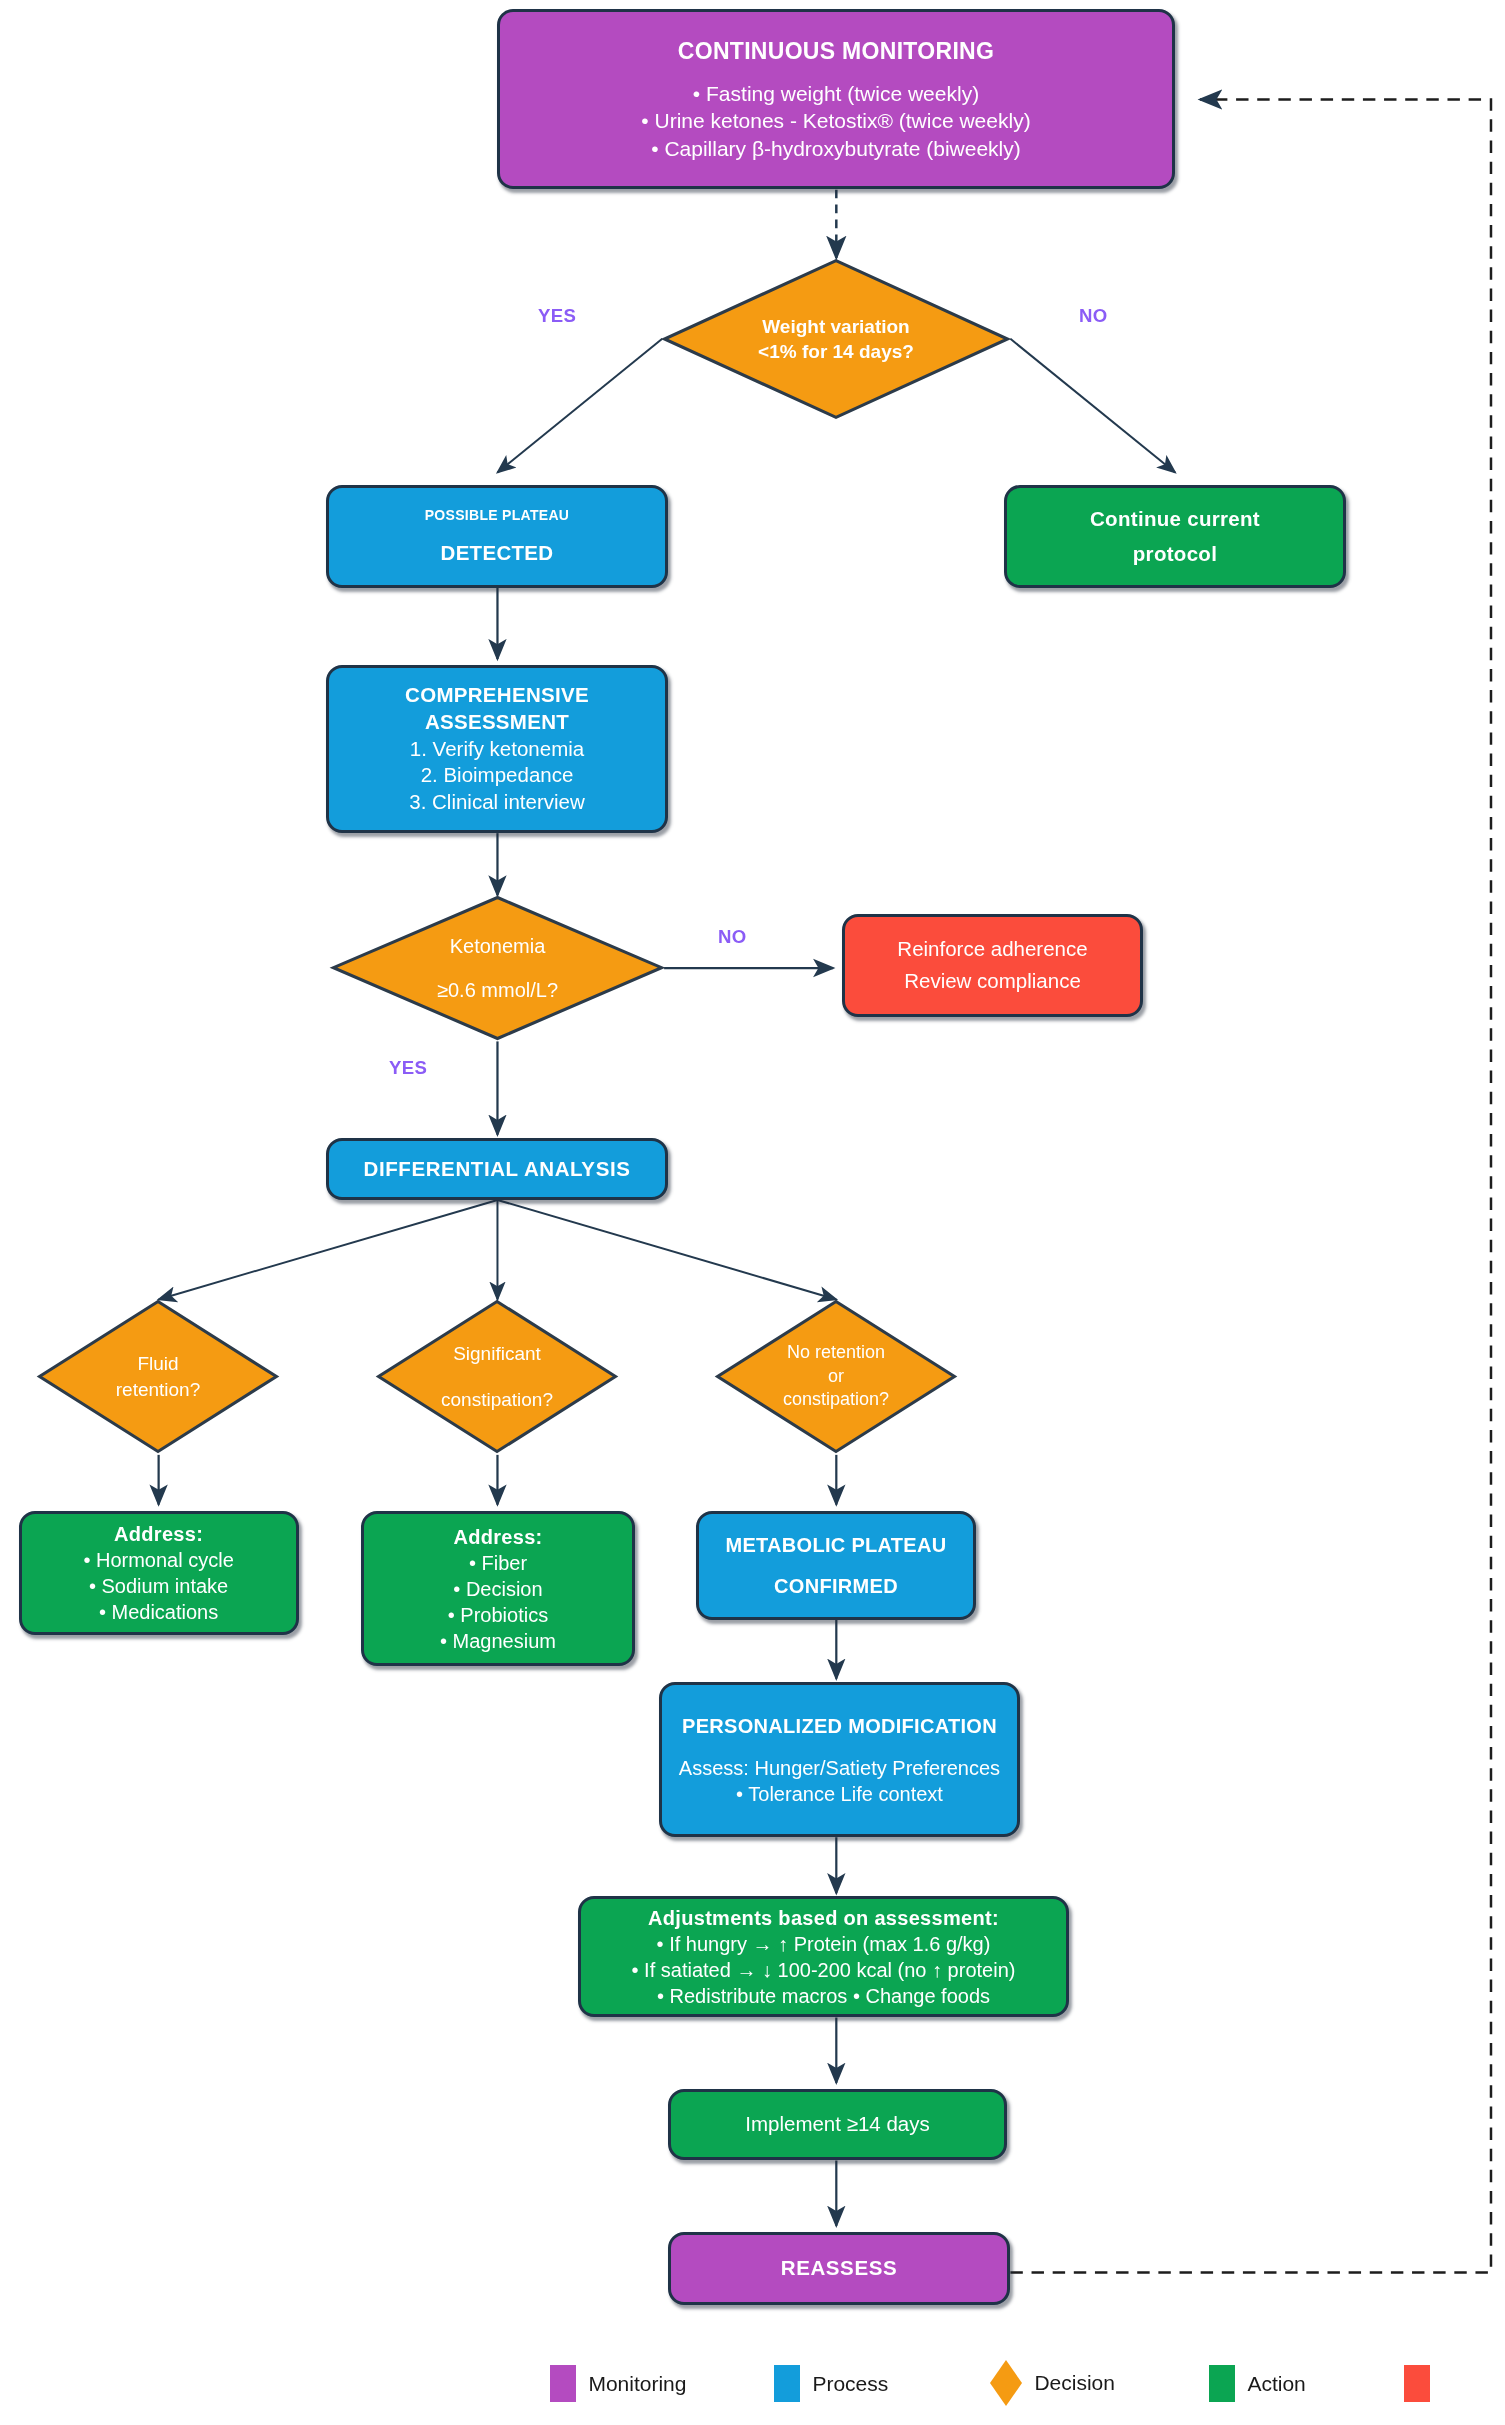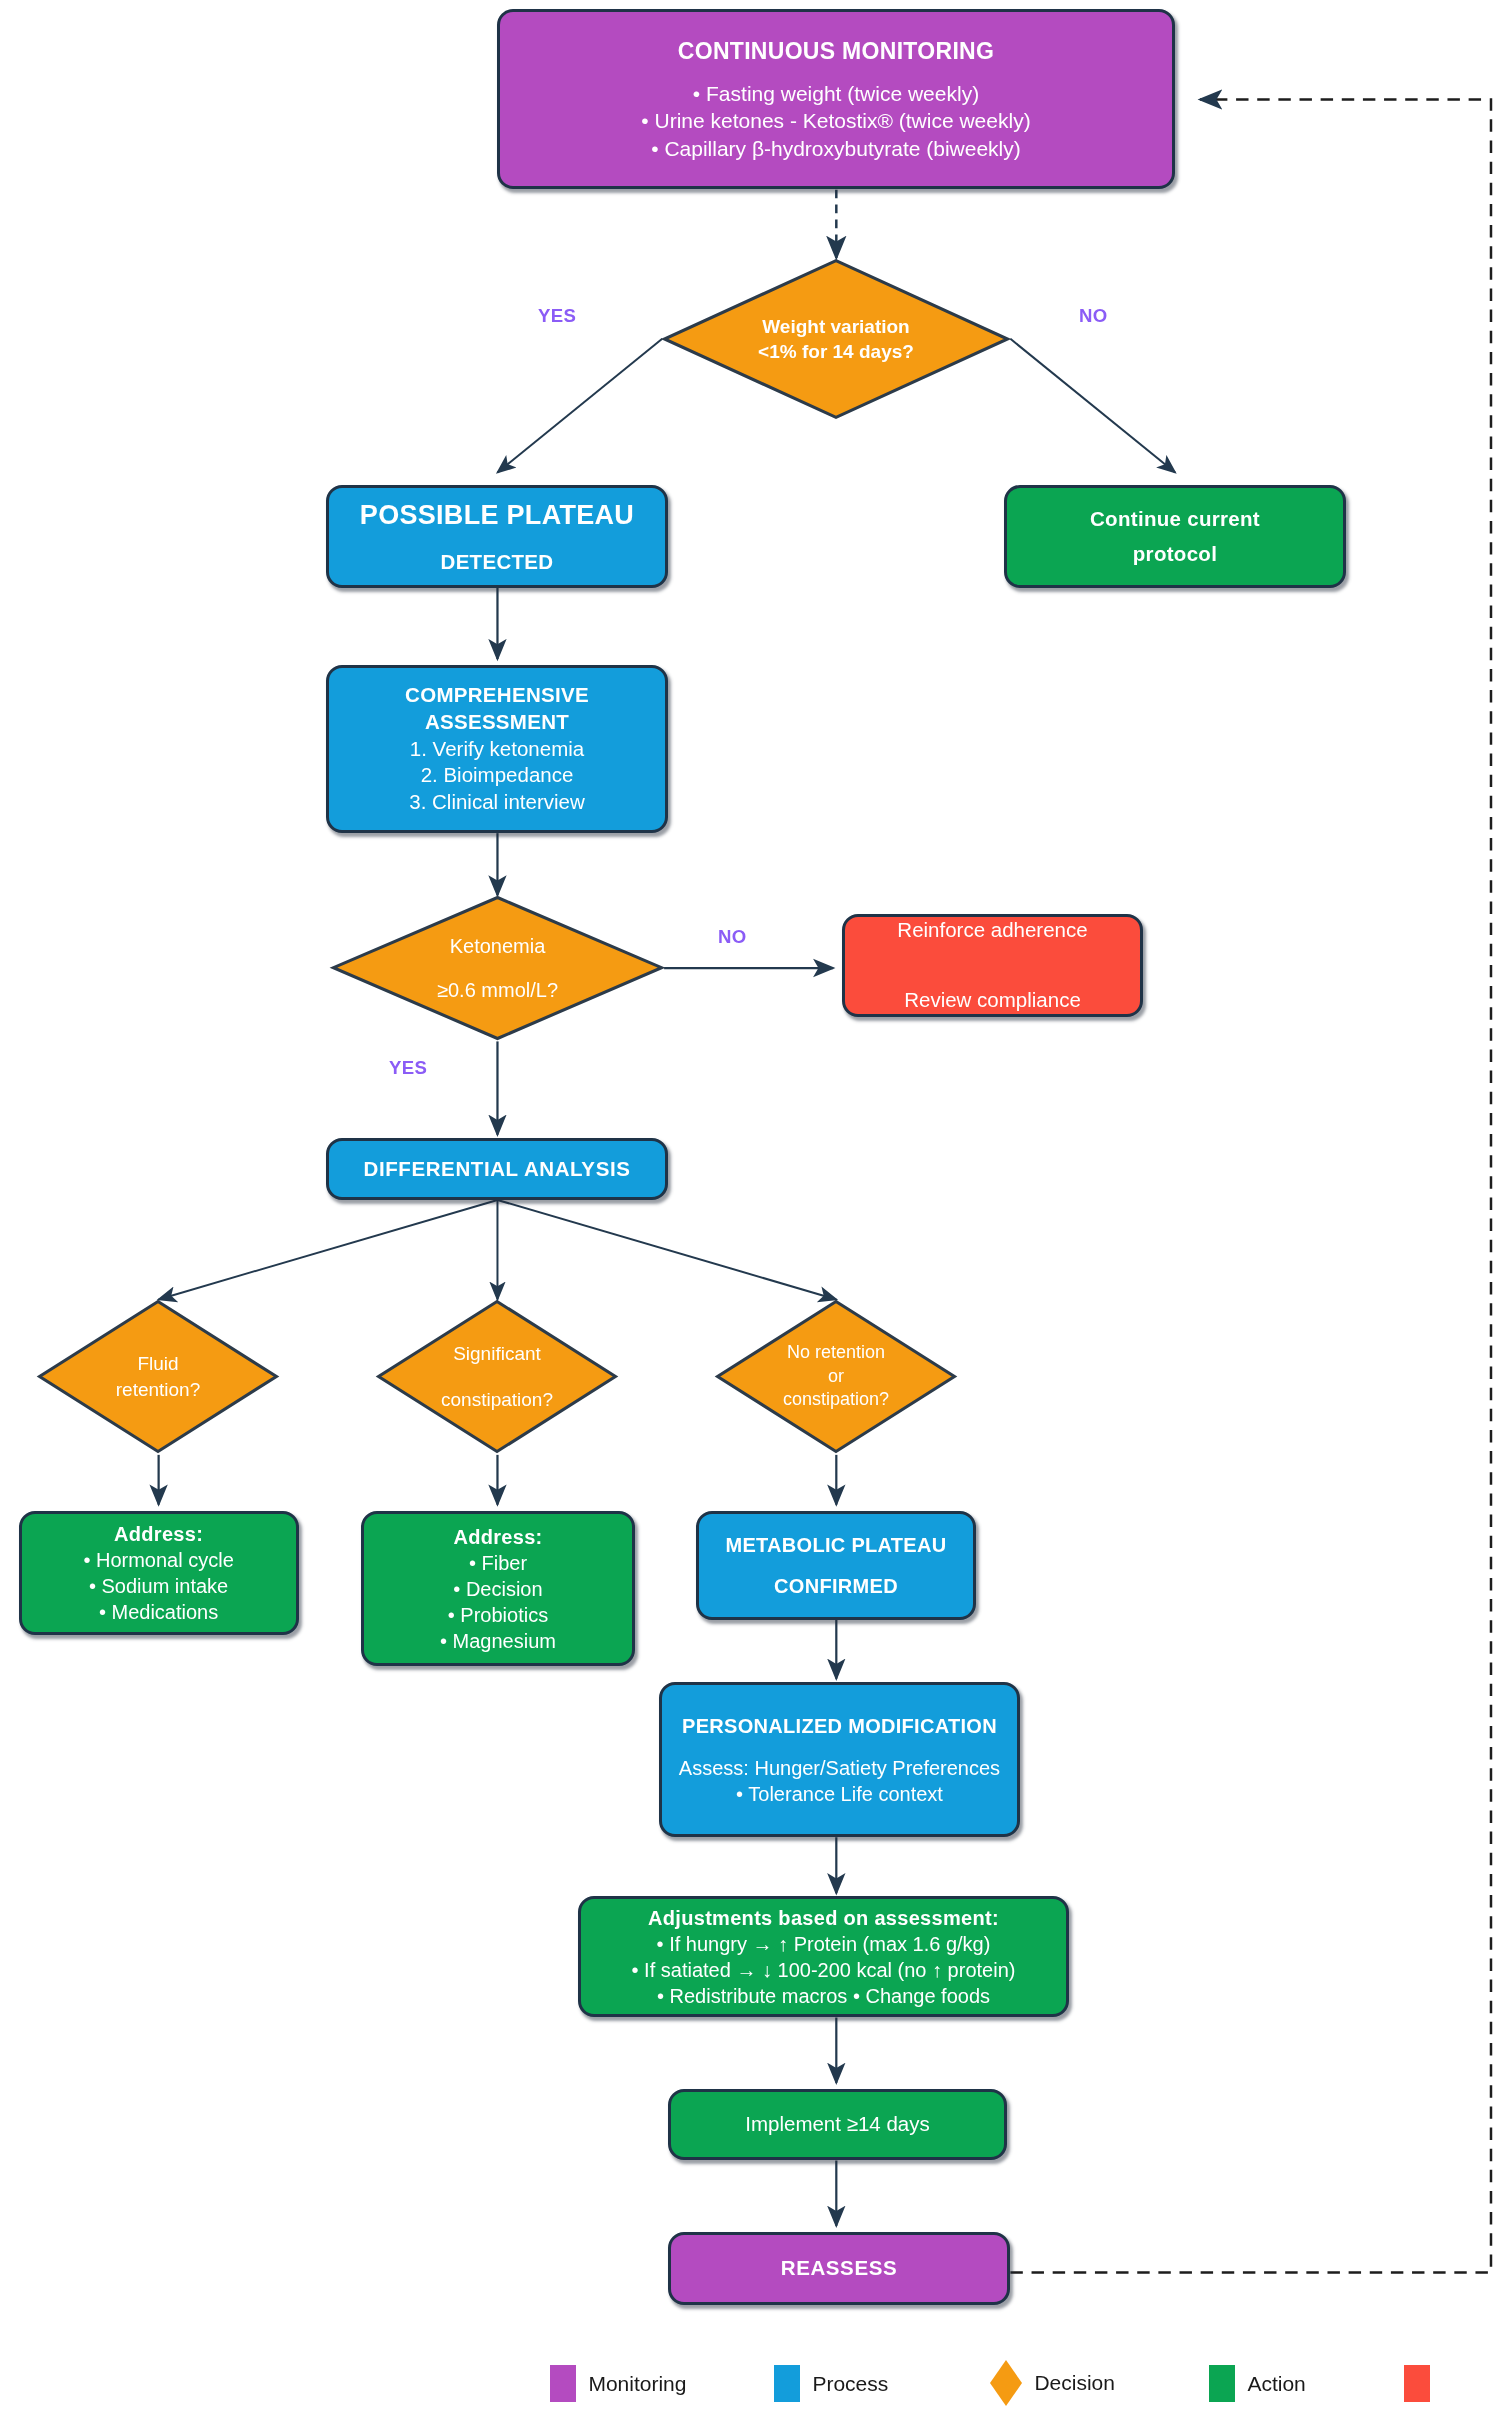--- a/index.html
+++ b/index.html
@@ -95,21 +95,21 @@
     </svg>
     <div class="dtxt" style="font-size:19px;font-weight:bold;">
       <span class="ln">Weight variation</span>
       <span class="ln">&lt;1% for 14 days?</span>
     </div>
   </div>
   <div class="edgelbl" style="left:538px;top:305px;">YES</div>
   <div class="edgelbl" style="left:1079px;top:305px;">NO</div>
 
   <div class="node process" style="left:326px;top:485px;width:342px;height:103px;">
-    <span class="ln t-title" style="font-size:27px;margin-bottom:16px;">POSSIBLE PLATEAU</span>
+    <span class="ln t-title" style="font-size:14px;margin-bottom:16px;">POSSIBLE PLATEAU</span>
     <span class="ln t-title" style="font-size:20.5px;">DETECTED</span>
   </div>
 
   <div class="node action" style="left:1004px;top:485px;width:342px;height:103px;">
     <span class="ln t-title" style="font-size:20.5px;margin-bottom:8.7px;">Continue current</span>
     <span class="ln t-title" style="font-size:20.5px;">protocol</span>
   </div>
 
   <div class="node process" style="left:326px;top:665px;width:342px;height:168px;padding:8.7px 11.2px;">
     <span class="ln t-title" style="font-size:20.5px;">COMPREHENSIVE</span>
@@ -124,21 +124,21 @@
       <polygon points="268,4 532,117 268,231 4,117" fill="#f59b12" stroke="#2c3b4a" stroke-width="5"></polygon>
     </svg>
     <div class="dtxt" style="font-size:20px;">
       <span class="ln" style="margin-bottom:17.4px;">Ketonemia</span>
       <span class="ln">≥0.6 mmol/L?</span>
     </div>
   </div>
   <div class="edgelbl" style="left:718px;top:926px;">NO</div>
   <div class="edgelbl" style="left:389px;top:1057px;">YES</div>
 
-  <div class="node alert" style="left:842px;top:914px;width:301px;height:103px;justify-content:space-between;">
+  <div class="node alert" style="left:842px;top:914px;width:301px;height:103px;">
     <span class="ln t-body" style="font-size:20.5px;margin-bottom:5px;">Reinforce adherence</span>
     <span class="ln t-body" style="font-size:20.5px;">Review compliance</span>
   </div>
 
   <div class="node process" style="left:326px;top:1138px;width:342px;height:62px;">
     <span class="ln t-title" style="font-size:20.5px;letter-spacing:0.6px;">DIFFERENTIAL ANALYSIS</span>
   </div>
 
   <div class="dia" style="left:37px;top:1299px;width:242px;height:155px;">
     <svg width="242" height="155" viewBox="0 0 390 250">

